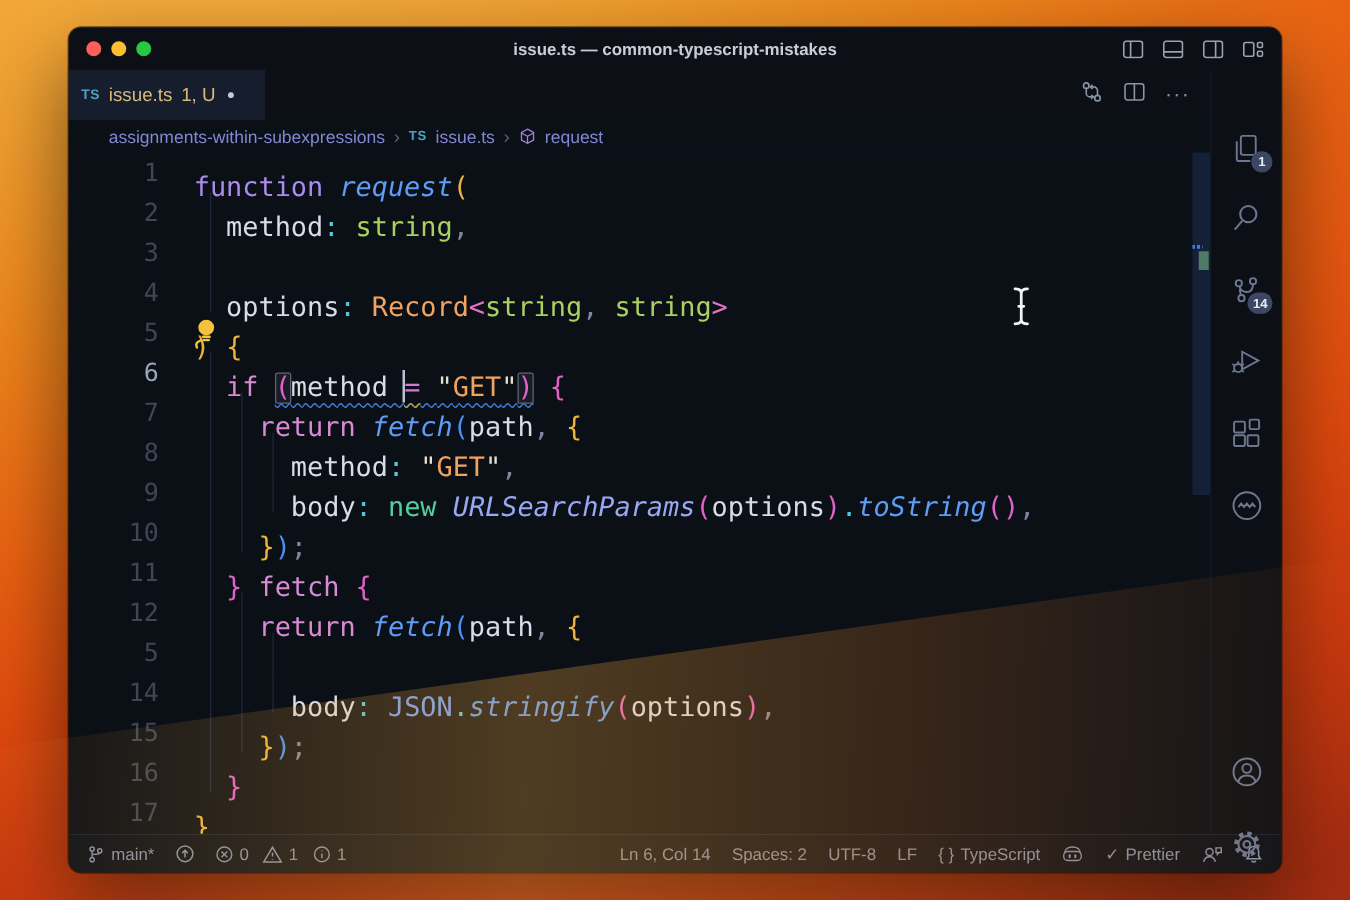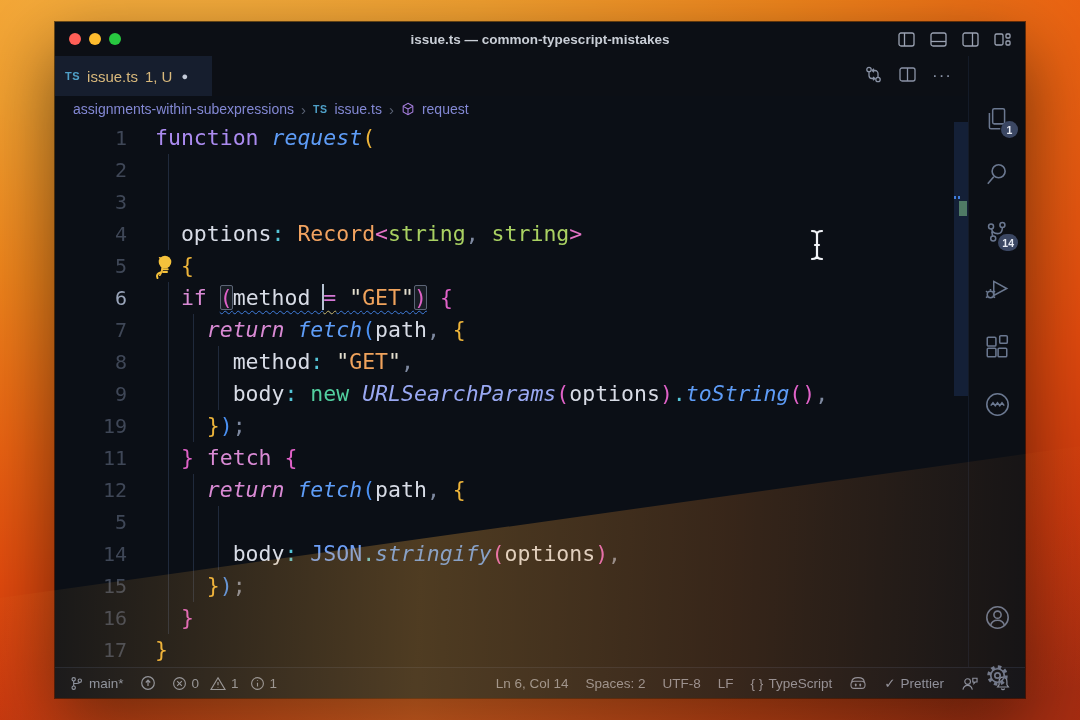--- a/index.html
+++ b/index.html
@@ -17,21 +17,21 @@
   html,body{width:1080px;height:720px;overflow:hidden}
   body{font-family:"Liberation Sans",sans-serif}
   .desktop{position:relative;width:1080px;height:720px;
     background:
       radial-gradient(150% 130% at 15% -12%, #f6b344 0%, #f2a030 22%, #ef841c 40%, #ea6212 58%, #e14a0e 72%, #cb380e 85%, #a52b11 100%);
   }
   .desktop::after{content:"";position:absolute;left:-180px;bottom:-220px;width:1500px;height:420px;
     background:linear-gradient(100deg, rgba(255,176,64,0) 10%, rgba(255,176,64,.28) 40%, rgba(255,140,40,.18) 60%, rgba(255,176,64,0) 85%);
     transform:rotate(-8deg);}
   
-  .window{position:absolute;left:55px;top:22px;width:970px;height:676px;border-radius:0;
+  .window{position:absolute;left:55px;top:22px;width:970px;height:676px;border-radius:10px;
     background:var(--bgEditor);box-shadow:0 28px 70px rgba(0,0,0,.55),0 0 0 1px rgba(0,0,0,.55);
     overflow:hidden;display:flex;flex-direction:column}
   
   .titlebar{height:34px;background:var(--bgChrome);display:flex;align-items:center;position:relative;flex:0 0 auto}
   .lights{display:flex;gap:8px;margin-left:14px}
   .light{width:12px;height:12px;border-radius:50%}
   .title{position:absolute;left:0;right:0;text-align:center;font-size:13.5px;font-weight:700;color:var(--txtTitle);pointer-events:none}
   .tb-icons{margin-left:auto;display:flex;gap:15px;margin-right:14px;color:#9aa2b2}
   .tb-icons svg{display:block}
   
@@ -39,33 +39,33 @@
   .leftcol{width:913px;display:flex;flex-direction:column;min-width:0}
   
   .tabbar{height:40px;background:var(--bgChrome);display:flex;align-items:stretch;flex:0 0 auto}
   .tab{width:157px;background:var(--bgTab);display:flex;align-items:center;gap:7px;padding:0 10px;font-size:15px}
   .tab .ts{font-size:11px;font-weight:700;color:var(--tsBlue);letter-spacing:.5px}
   .tab .lbl{color:var(--tabLabel)}
   .tab .deco{color:var(--tabLabel)}
   .tab .dot{color:#c3cad8;font-size:11px;margin-left:2px}
   .tab-actions{margin-left:auto;display:flex;align-items:center;gap:16px;padding-right:16px;color:#8a93a6}
   
-  .crumbs{height:26px;display:flex;align-items:center;gap:7px;padding-left:18px;font-size:14px;color:var(--crumb);background:var(--bgEditor);flex:0 0 auto}
+  .crumbs{height:26px;display:flex;align-items:center;gap:7px;padding-left:32px;font-size:14px;color:var(--crumb);background:var(--bgEditor);flex:0 0 auto}
   .crumbs .sep{color:#5a6274;font-size:15px}
   .crumbs .ts{font-size:10.5px;font-weight:700;color:var(--tsBlue);letter-spacing:.5px}
   
   .editor{position:relative;flex:1 1 auto;background:var(--bgEditor);overflow:hidden;
     font-family:"DejaVu Sans Mono","Liberation Mono",monospace;font-size:21.5px}
   .line{position:relative;height:32px;line-height:32px;white-space:pre}
   .ln{position:absolute;left:0;top:0;width:72px;text-align:right;color:var(--lnum);font-size:20px}
   .line.active .ln{color:var(--lnumActive)}
-  .codespan{position:absolute;left:100px;top:0}
+  .codespan{position:absolute;left:100px;top:13px}
   .guide{position:absolute;top:0;bottom:0;width:1px;background:var(--guide)}
   .pl{color:#c8cedc}.kw1{color:var(--kw1)}.kw2{color:var(--kw2)}
-  .kw2i{color:var(--kw2);font-style:italic}
+  .kw2i{color:var(--kw2);}
   .fn{color:var(--fn);font-style:italic}.obj{color:var(--obj)}
   .cls{color:var(--cls);font-style:italic}
   .type{color:var(--type)}.rec{color:var(--rec)}.angle{color:var(--angle)}
   .punc{color:var(--punc)}.colon{color:var(--teal)}.dot{color:var(--teal)}
   .var{color:var(--vr)}.str{color:var(--str)}.strq{color:var(--strq)}
   .nw{color:var(--nw)}.op{color:var(--op)}
   .b1{color:var(--b1)}.b2{color:var(--b2)}.b3{color:var(--b3)}
   .box{outline:1px solid #5c6576;outline-offset:-1px;background:rgba(120,130,150,.12);border-radius:2px}
   .sqb{text-decoration-line:underline;text-decoration-style:wavy;text-decoration-color:var(--sqb);
        text-decoration-thickness:1.4px;text-underline-offset:5px;text-decoration-skip-ink:none}
@@ -174,33 +174,33 @@
                 <path d="M8 1.5l5.5 3v7l-5.5 3-5.5-3v-7z"></path>
                 <path d="M8 8l5.5-3M8 8L2.5 5M8 8v6.5"></path>
               </svg>
             </span>
           <span>request</span>
         </div>
 
         <div class="editor">
           <div>
               <div class="line"><span class="ln">1</span><span class="codespan"><span class="kw1">function</span><span class="pl"> </span><span class="fn">request</span><span class="b1">(</span></span></div>
-              <div class="line"><span class="ln">2</span><i class="guide" style="left: 113px;"></i></div>
+              <div class="line"><span class="ln">2</span><i class="guide" style="left: 113px;"></i><span class="codespan"><span class="pl">  </span><span class="var">method</span><span class="colon">:</span><span class="pl"> </span><span class="type">string</span><span class="punc">,</span></span></div>
               <div class="line"><span class="ln">3</span><i class="guide" style="left: 113px;"></i></div>
               <div class="line"><span class="ln">4</span><i class="guide" style="left: 113px;"></i><span class="codespan"><span class="pl">  </span><span class="var">options</span><span class="colon">:</span><span class="pl"> </span><span class="rec">Record</span><span class="angle">&lt;</span><span class="type">string</span><span class="punc">,</span><span class="pl"> </span><span class="type">string</span><span class="angle">&gt;</span></span></div>
               <div class="line"><span class="ln">5</span><span class="codespan"><span class="b1">)</span><span class="pl"> </span><span class="b1">{</span></span><span class="bulb"><svg width="22" height="27" viewBox="0 0 22 27" fill="none">
                     <path d="M7.5 19.5c-3 .8-4.3 2.8-3 5.5" stroke="var(--bulb)" stroke-width="2" stroke-linecap="round"></path>
                     <circle cx="12" cy="9" r="6.3" fill="var(--bulb)"></circle>
                     <path d="M9.3 16.3h5.4M10 19h4" stroke="var(--bulb)" stroke-width="2" stroke-linecap="round"></path>
                   </svg></span></div>
               <div class="line active"><span class="ln">6</span><i class="guide" style="left: 113px;"></i><span class="codespan"><span class="pl">  </span><span class="kw2">if</span><span class="pl"> </span><span class="sqb"><span class="b2 box">(</span><span class="var">method</span><span class="pl"> </span><span class="caret"></span><span class="op sqy">=</span><span class="pl"> </span><span class="strq">"</span><span class="str">GET</span><span class="strq">"</span><span class="b2 box">)</span></span><span class="pl"> </span><span class="b2">{</span></span></div>
               <div class="line"><span class="ln">7</span><i class="guide" style="left: 113px;"></i><i class="guide" style="left: 138px;"></i><span class="codespan"><span class="pl">    </span><span class="kw2i">return</span><span class="pl"> </span><span class="fn">fetch</span><span class="b3">(</span><span class="var">path</span><span class="punc">,</span><span class="pl"> </span><span class="b1">{</span></span></div>
               <div class="line"><span class="ln">8</span><i class="guide" style="left: 113px;"></i><i class="guide" style="left: 138px;"></i><i class="guide" style="left: 163px;"></i><span class="codespan"><span class="pl">      </span><span class="var">method</span><span class="colon">:</span><span class="pl"> </span><span class="strq">"</span><span class="str">GET</span><span class="strq">"</span><span class="punc">,</span></span></div>
               <div class="line"><span class="ln">9</span><i class="guide" style="left: 113px;"></i><i class="guide" style="left: 138px;"></i><i class="guide" style="left: 163px;"></i><span class="codespan"><span class="pl">      </span><span class="var">body</span><span class="colon">:</span><span class="pl"> </span><span class="nw">new</span><span class="pl"> </span><span class="cls">URLSearchParams</span><span class="b2">(</span><span class="var">options</span><span class="b2">)</span><span class="dot">.</span><span class="fn">toString</span><span class="b2">(</span><span class="b2">)</span><span class="punc">,</span></span></div>
-              <div class="line"><span class="ln">19</span><i class="guide" style="left: 113px;"></i><i class="guide" style="left: 138px;"></i><span class="codespan"><span class="pl">    </span><span class="b1">}</span><span class="b3">)</span><span class="punc">;</span></span></div>
+              <div class="line"><span class="ln">10</span><i class="guide" style="left: 113px;"></i><i class="guide" style="left: 138px;"></i><span class="codespan"><span class="pl">    </span><span class="b1">}</span><span class="b3">)</span><span class="punc">;</span></span></div>
               <div class="line"><span class="ln">11</span><i class="guide" style="left: 113px;"></i><span class="codespan"><span class="pl">  </span><span class="b2">}</span><span class="pl"> </span><span class="kw2">fetch</span><span class="pl"> </span><span class="b2">{</span></span></div>
               <div class="line"><span class="ln">12</span><i class="guide" style="left: 113px;"></i><i class="guide" style="left: 138px;"></i><span class="codespan"><span class="pl">    </span><span class="kw2i">return</span><span class="pl"> </span><span class="fn">fetch</span><span class="b3">(</span><span class="var">path</span><span class="punc">,</span><span class="pl"> </span><span class="b1">{</span></span></div>
               <div class="line"><span class="ln">5</span><i class="guide" style="left: 113px;"></i><i class="guide" style="left: 138px;"></i><i class="guide" style="left: 163px;"></i></div>
               <div class="line"><span class="ln">14</span><i class="guide" style="left: 113px;"></i><i class="guide" style="left: 138px;"></i><i class="guide" style="left: 163px;"></i><span class="codespan"><span class="pl">      </span><span class="var">body</span><span class="colon">:</span><span class="pl"> </span><span class="obj">JSON</span><span class="dot">.</span><span class="fn">stringify</span><span class="b2">(</span><span class="var">options</span><span class="b2">)</span><span class="punc">,</span></span></div>
               <div class="line"><span class="ln">15</span><i class="guide" style="left: 113px;"></i><i class="guide" style="left: 138px;"></i><span class="codespan"><span class="pl">    </span><span class="b1">}</span><span class="b3">)</span><span class="punc">;</span></span></div>
               <div class="line"><span class="ln">16</span><i class="guide" style="left: 113px;"></i><span class="codespan"><span class="pl">  </span><span class="b2">}</span></span></div>
               <div class="line"><span class="ln">17</span><span class="codespan"><span class="b1">}</span></span></div>
             </div>
           <div class="ruler">
             <div class="thumb"></div>

